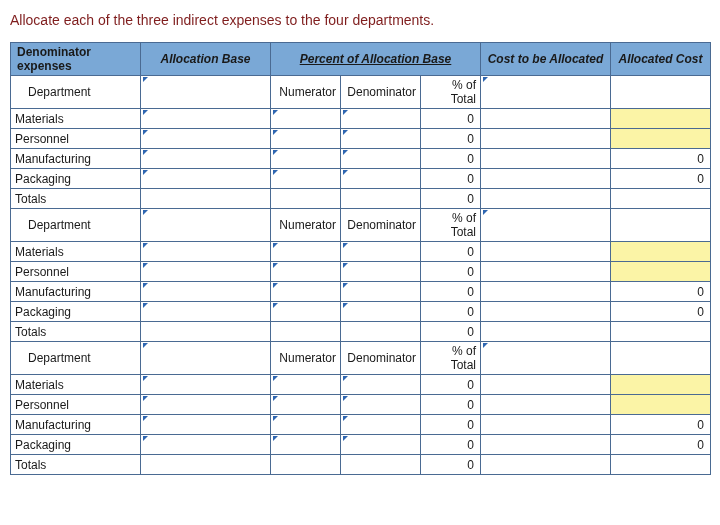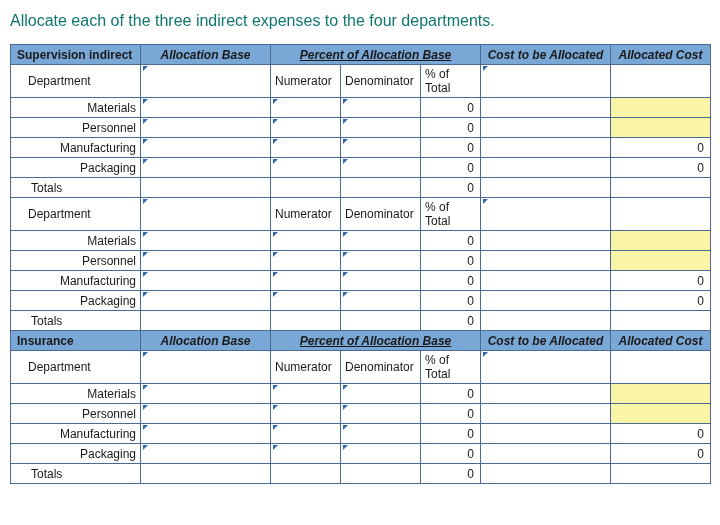--- a/index.html
+++ b/index.html
@@ -5,22 +5,22 @@
   body {
     margin: 0;
     padding: 8px 10px;
     font-family: Arial, Helvetica, sans-serif;
     font-size: 13px;
     color: #1a1a1a;
     background: #fff;
   }
   .instruction {
     margin: 4px 0 14px 0;
-    font-size: 16px;
-    color: #0f766e;
+    font-size: 14px;
+    color: #7f1d1d;
   }
   table {
     border-collapse: collapse;
     width: 700px;
     table-layout: fixed;
   }
   th, td {
     border: 1px solid #4a6a92;
     padding: 2px 4px;
     height: 20px;
@@ -44,36 +44,36 @@
     font-style: italic;
   }
   .hdr-left {
     background: #7aa8d6;
     font-weight: bold;
     text-align: left;
     padding-left: 6px;
   }
   .sub {
     background: #fff;
-    text-align: left;
+    text-align: right;
     border-top: 1px solid #4a6a92;
     margin-left: 13px;
   }
   .dept-label {
     text-align: left;
     padding-left: 17px;
     background: #fff;
   }
   .row-label {
-    text-align: right;
+    text-align: left;
     background: #fff;
   }
   .totals-label {
     text-align: left;
-    padding-left: 20px;
+    padding-left: 4px;
     background: #fff;
   }
   .input-cell {
     background: #fff;
     position: relative;
   }
   .input-cell::after {
     content: "";
     position: absolute;
     top: 1px;
@@ -109,21 +109,21 @@
       <col class="c-base">
       <col class="c-num">
       <col class="c-den">
       <col class="c-pct">
       <col class="c-cost">
       <col class="c-alloc">
   </colgroup>
   <tbody>
 
   <tr>
-    <td class="hdr-left">Supervision indirect</td>
+    <td class="hdr-left">Denominator expenses</td>
     <td class="hdr">Allocation Base</td>
     <td class="hdr underline" colspan="3">Percent of Allocation Base</td>
     <td class="hdr">Cost to be Allocated</td>
     <td class="hdr">Allocated Cost</td>
   </tr>
   <tr>
     <td class="dept-label">Department</td>
     <td class="input-cell"></td>
     <td class="sub">Numerator</td>
     <td class="sub">Denominator</td>
@@ -226,27 +226,20 @@
     <td class="totals-label">Totals</td>
     <td></td>
     <td></td>
     <td></td>
     <td class="num-cell">0</td>
     <td></td>
     <td></td>
   </tr>
 
   <tr>
-    <td class="hdr-left">Insurance</td>
-    <td class="hdr">Allocation Base</td>
-    <td class="hdr underline" colspan="3">Percent of Allocation Base</td>
-    <td class="hdr">Cost to be Allocated</td>
-    <td class="hdr">Allocated Cost</td>
-  </tr>
-  <tr>
     <td class="dept-label">Department</td>
     <td class="input-cell"></td>
     <td class="sub">Numerator</td>
     <td class="sub">Denominator</td>
     <td class="sub">% of Total</td>
     <td class="input-cell"></td>
     <td></td>
   </tr>
   <tr>
     <td class="row-label">Materials</td>

